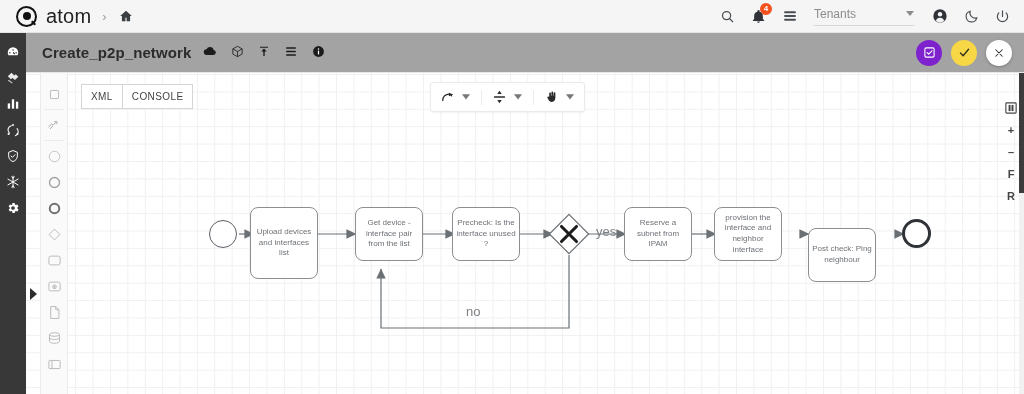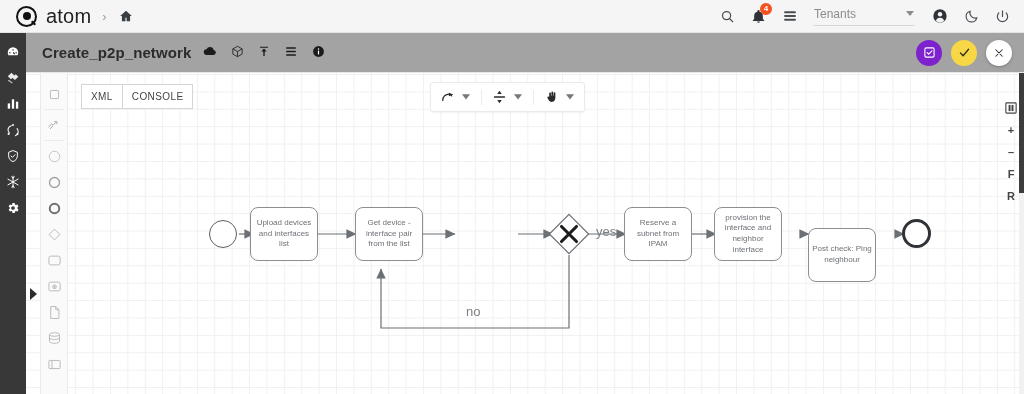--- a/index.html
+++ b/index.html
@@ -453,22 +453,23 @@
           <line x1="559" y1="161" x2="600" y2="161"></line>
           <line x1="665" y1="161" x2="690" y2="161"></line>
           <line x1="781" y1="161" x2="783" y2="161"></line>
           <line x1="869" y1="161" x2="878" y2="161"></line>
           <path d="M543 182 L543 255 L355 255 L355 196"></path>
         </g>
       </svg>
 
       <div class="node ev ev-start" style="left:183px;top:147px;width:28px;height:28px;"></div>
 
-      <div class="node task" style="left:224px;top:134px;width:68px;height:54px;">Upload devices and interfaces list</div>
+      <div class="node task" style="left:224px;top:134px;width:68px;height:72px;">Upload devices and interfaces list</div>
       <div class="node task" style="left:329px;top:134px;width:68px;height:54px;">Get device -interface pair from the list</div>
+      <div class="node task" style="left:426px;top:134px;width:68px;height:54px;">Precheck: Is the interface unused ?</div>
 
       <div class="node gw" style="left:522px;top:140px;width:42px;height:42px;">
         <svg width="42" height="42" viewBox="0 0 42 42">
           <path d="M21 1.4 40.6 21 21 40.6 1.4 21z" fill="#fff" stroke="#6b7075" stroke-width="1.2"></path>
           <path d="M13.5 13.5 28.5 28.5 M28.5 13.5 13.5 28.5" stroke="#1d1d1d" stroke-width="3.1" stroke-linecap="round"></path>
         </svg>
       </div>
 
       <div class="node task" style="left:688px;top:134px;width:68px;height:54px;">provision the interface and neighbor interface</div>
       <div class="node task" style="left:598px;top:134px;width:68px;height:54px;">Reserve a subnet from IPAM</div>

